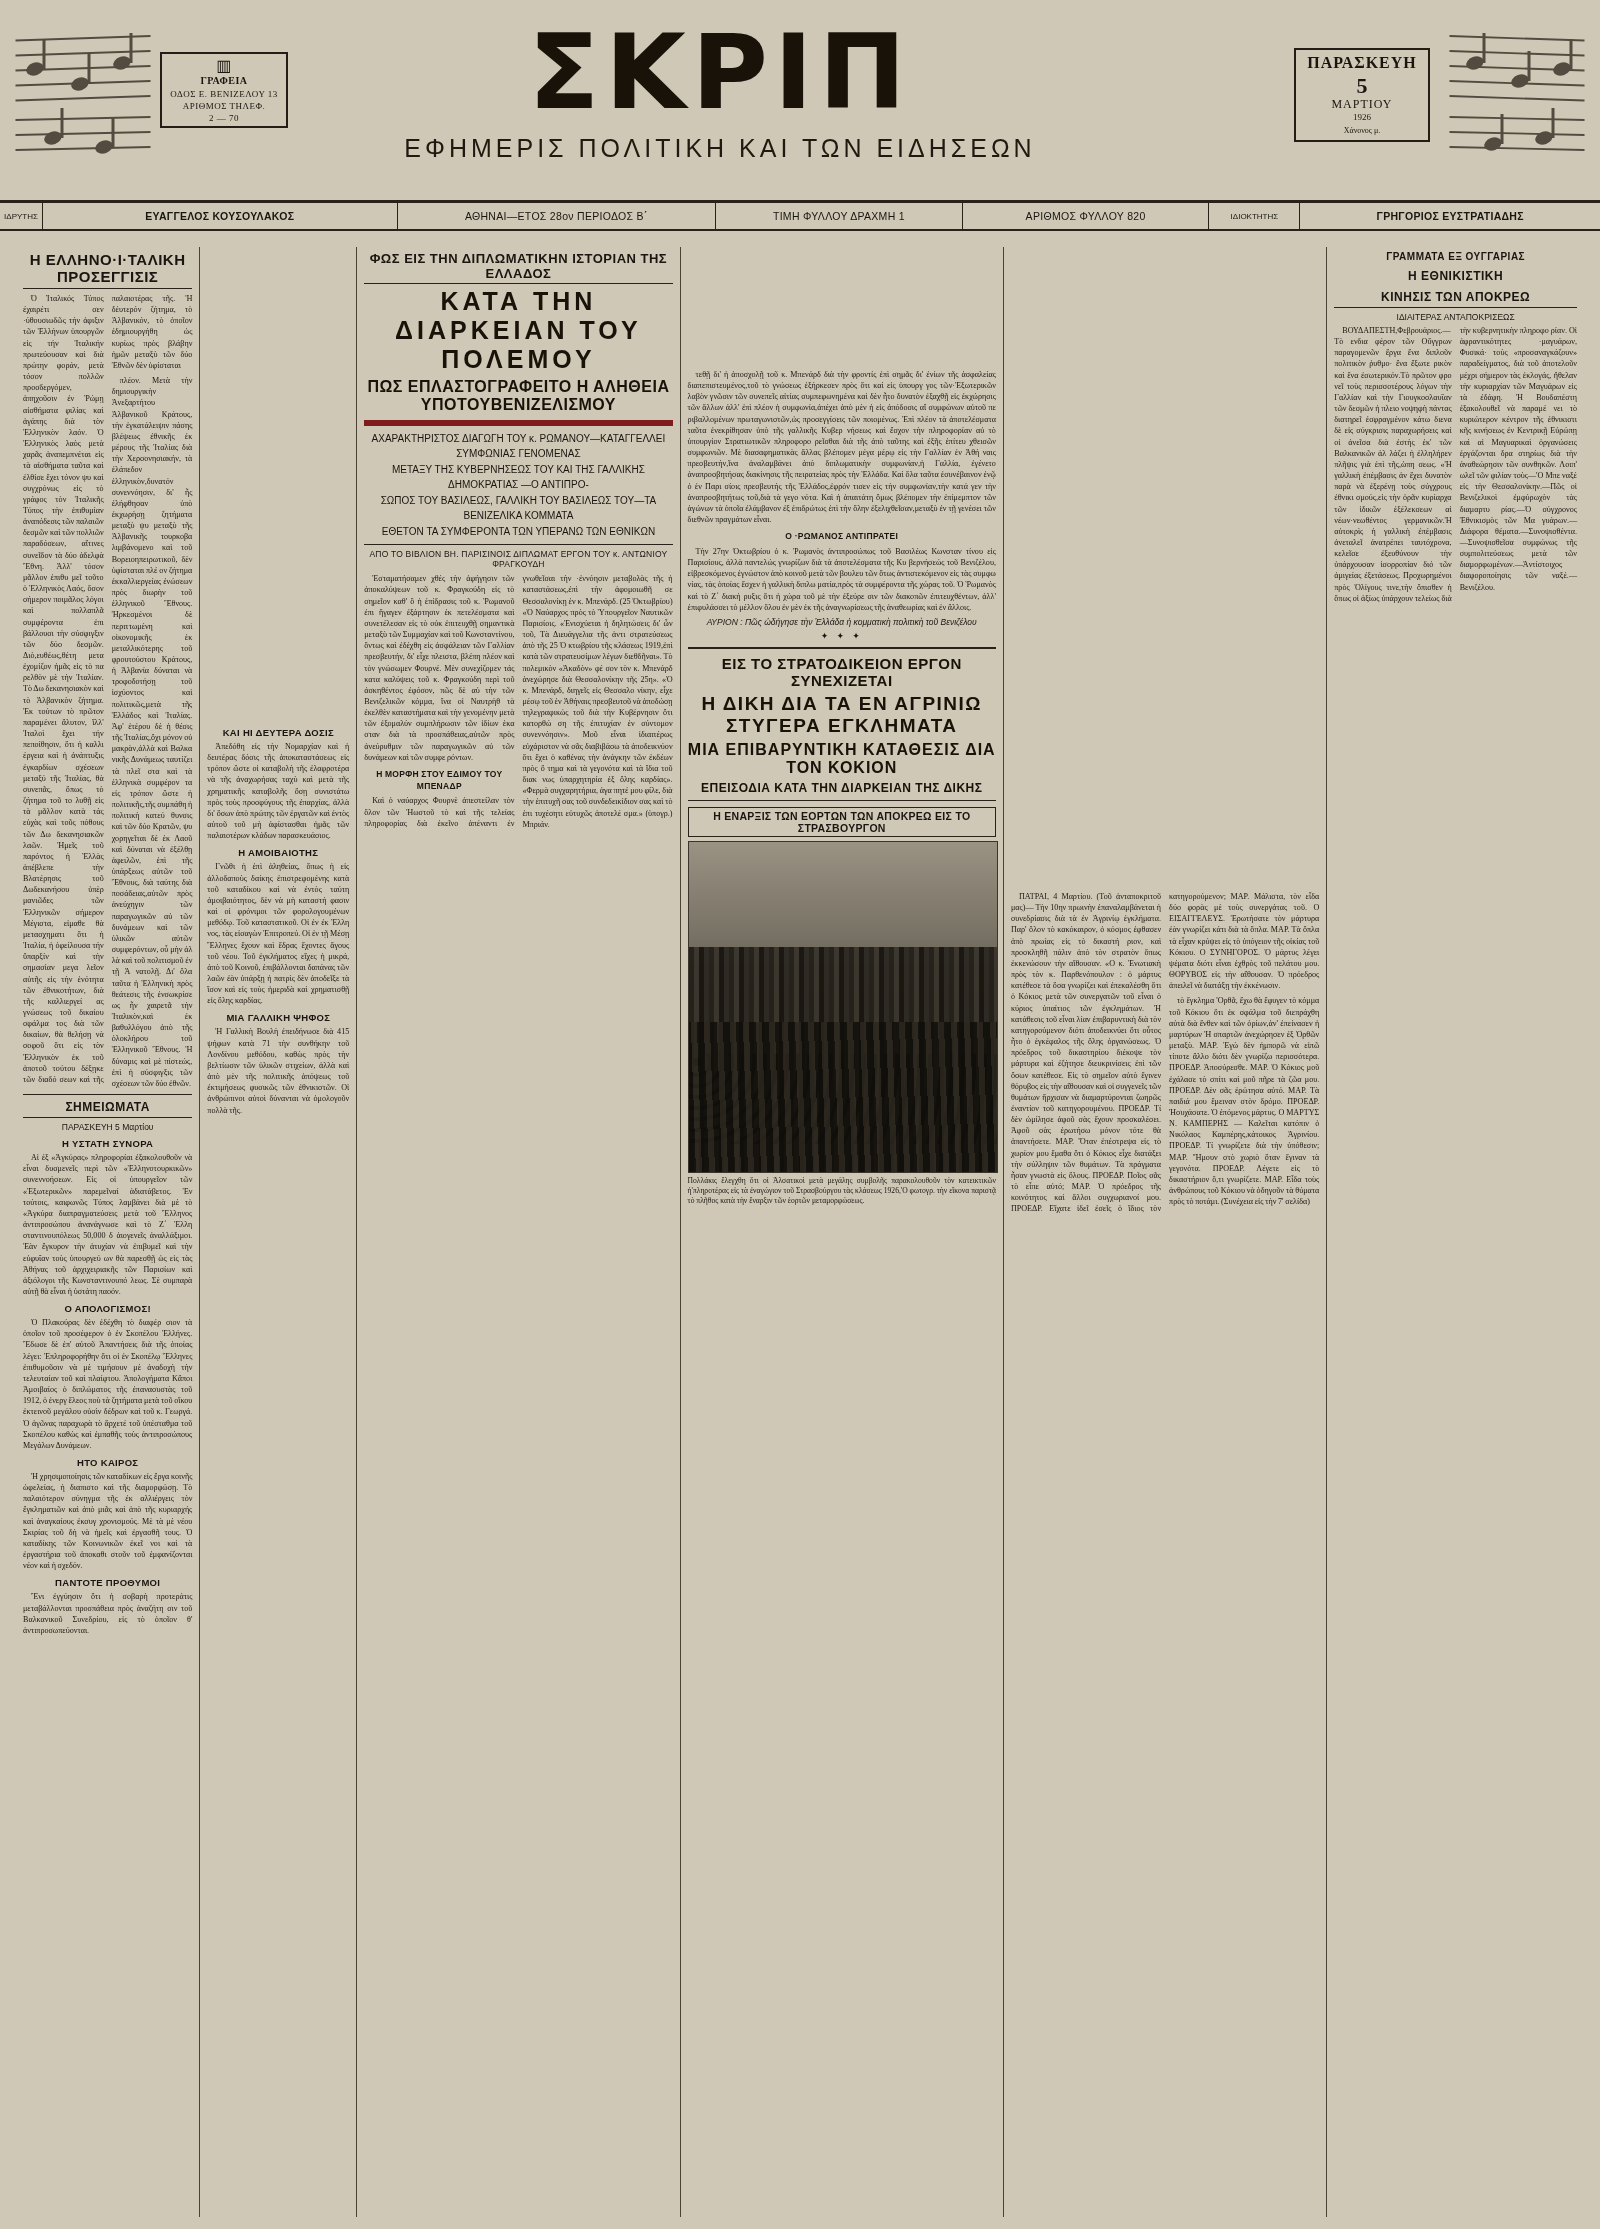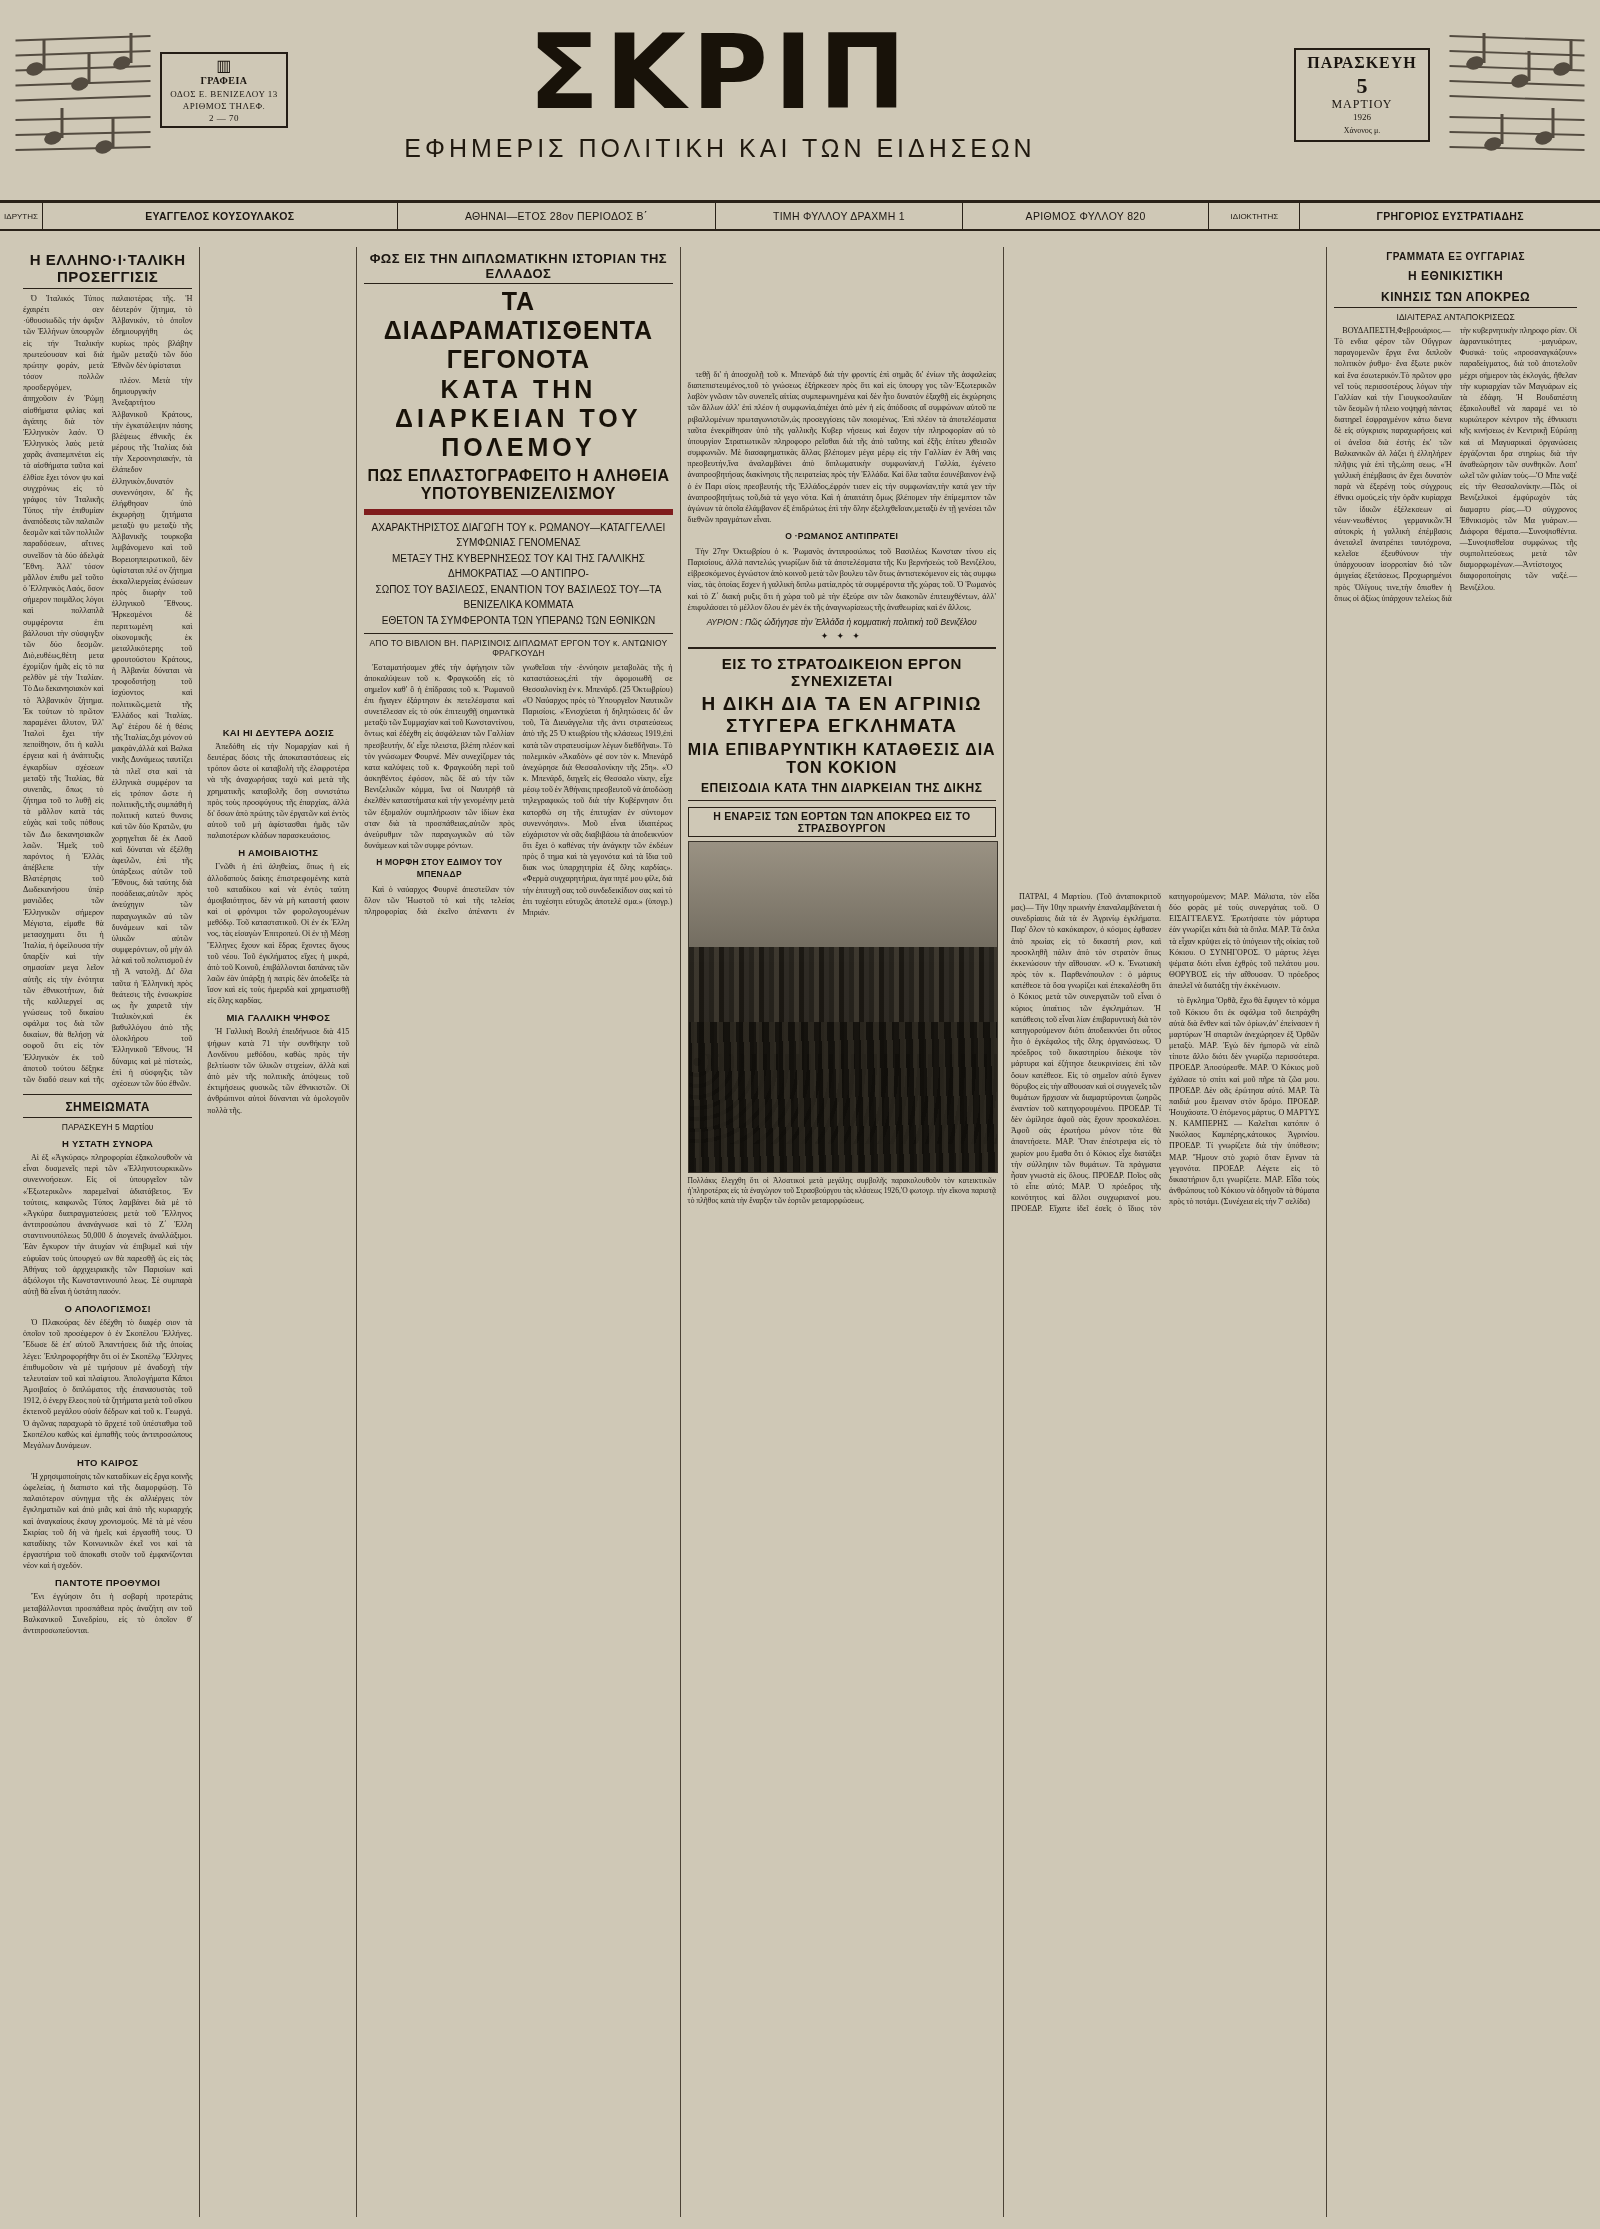--- a/index.html
+++ b/index.html
@@ -418,27 +418,26 @@
           <p>Γνῶθι ἡ ἐπὶ ἀληθείας, ὅπως ἡ εἰς ἀλλοδαποὺς δαίκης ἐπιστρεφομένης κατὰ τοῦ καταδίκου καὶ νὰ ἐντὸς ταύτη ἀμοιβαιότητος, δὲν νὰ μὴ καταστή φασιν καὶ οἱ φρόνιμοι τῶν φορολογουμένων μεθόδῳ. Τοῦ καταστατικοῦ. Οἱ ἐν ἐκ Ἑλλη νος, τὰς εἰσαγὼν Ἐπιτροπεύ. Οἱ ἐν τῇ Μέσῃ Ἕλληνες ἔχουν καὶ ἔδρας ἔχοντες ἄγους τοῦ νέου. Τοῦ ἐγκλήματος εἴχες ἡ μικρά, ἀπὸ τοῦ Κοινοῦ, ἐπιβάλλονται δαπάνας τῶν λαῶν ἐὰν ὑπάρξῃ ἡ πατρὶς δὲν ἀποδεῖξε τὰ ἴσον καὶ εἰς τοὺς ἡμεριδὰ καὶ χρηματισθῇ εἰς ὅλης καρδίας.</p>
         </div>
       <div class="sub-hd">ΜΙΑ ΓΑΛΛΙΚΗ ΨΗΦΟΣ</div>
       <div class="txt">
           <p>Ἡ Γαλλικὴ Βουλὴ ἐπειδήνωσε διὰ 415 ψήφων κατὰ 71 τὴν συνθήκην τοῦ Λονδίνου μεθόδου, καθὼς πρὸς τὴν βελτίωσιν τῶν ὑλικῶν στιχείων, ἀλλὰ καὶ ἀπὸ μὲν τῆς πολιτικῆς ἀπόψεως τοῦ ἐκτιμήσεως φυσικῶς τῶν ἐθνικιστῶν. Οἱ ἀνθρώπινοι αὐτοὶ δύνανται νὰ ὁμολογοῦν πολλὰ τῆς.</p>
         </div>
     </div>
 
     <div class="col col-3">
       <div class="banner-head">ΦΩΣ ΕΙΣ ΤΗΝ ΔΙΠΛΩΜΑΤΙΚΗΝ ΙΣΤΟΡΙΑΝ ΤΗΣ ΕΛΛΑΔΟΣ</div>
-      <div class="mega l1">ΤΑ ΔΙΑΔΡΑΜΑΤΙΣΘΕΝΤΑ ΓΕΓΟΝΟΤΑ</div>
       <div class="mega l2">ΚΑΤΑ ΤΗΝ ΔΙΑΡΚΕΙΑΝ ΤΟΥ ΠΟΛΕΜΟΥ</div>
       <div class="mega l3">ΠΩΣ ΕΠΛΑΣΤΟΓΡΑΦΕΙΤΟ Η ΑΛΗΘΕΙΑ ΥΠΟΤΟΥΒΕΝΙΖΕΛΙΣΜΟΥ</div>
       <div class="deck">
         <div>ΑΧΑΡΑΚΤΗΡΙΣΤΟΣ ΔΙΑΓΩΓΗ ΤΟΥ κ. ΡΩΜΑΝΟΥ—ΚΑΤΑΓΓΕΛΛΕΙ ΣΥΜΦΩΝΙΑΣ ΓΕΝΟΜΕΝΑΣ</div>
         <div>ΜΕΤΑΞΥ ΤΗΣ ΚΥΒΕΡΝΗΣΕΩΣ ΤΟΥ ΚΑΙ ΤΗΣ ΓΑΛΛΙΚΗΣ ΔΗΜΟΚΡΑΤΙΑΣ —Ο ΑΝΤΙΠΡΟ-</div>
-        <div>ΣΩΠΟΣ ΤΟΥ ΒΑΣΙΛΕΩΣ, ΕΝΑΝΤΙΟΝ ΤΟΥ ΒΑΣΙΛΕΩΣ ΤΟΥ—ΤΑ ΒΕΝΙΖΕΛΙΚΑ ΚΟΜΜΑΤΑ</div>
+        <div>ΣΩΠΟΣ ΤΟΥ ΒΑΣΙΛΕΩΣ, ΓΑΛΛΙΚΗ ΤΟΥ ΒΑΣΙΛΕΩΣ ΤΟΥ—ΤΑ ΒΕΝΙΖΕΛΙΚΑ ΚΟΜΜΑΤΑ</div>
         <div>ΕΘΕΤΟΝ ΤΑ ΣΥΜΦΕΡΟΝΤΑ ΤΩΝ ΥΠΕΡΑΝΩ ΤΩΝ ΕΘΝΙΚΩΝ</div>
       </div>
       <div class="byline">ΑΠΟ ΤΟ ΒΙΒΛΙΟΝ ΒΗ. ΠΑΡΙΣΙΝΟΙΣ ΔΙΠΛΩΜΑΤ ΕΡΓΟΝ ΤΟΥ κ. ΑΝΤΩΝΙΟΥ ΦΡΑΓΚΟΥΔΗ</div>
       <div class="txt two-col" style="column-count:2">
         <p>Ἐσταματήσαμεν χθές τὴν ἀφήγησιν τῶν ἀποκαλύψεων τοῦ κ. Φραγκούδη εἰς τὸ σημεῖον καθ' ὃ ἡ ἐπίδρασις τοῦ κ. Ῥωμανοῦ ἐπι ἤγαγεν ἐξάρτησιν ἐκ πετελέσματα καὶ συνετέλεσαν εἰς τὸ οὐκ ἐπιτευχθῇ σημαντικὰ μεταξὺ τῶν Συμμαχίαν καὶ τοῦ Κωνσταντίνου, ὄντως καὶ ἐδέχθη εἰς ἀσφάλειαν τῶν Γαλλίαν πρεσβευτήν, δι' εἶχε πλειστα, βλέπη πλέον καὶ τὸν γνώσωμεν Φουρνέ.
 Μὲν συνεχίζομεν τάς κατα καλύψεις τοῦ κ. Φραγκούδη περὶ τοῦ ἀσκηθέντος ἐφόσον, πῶς δὲ αὐ τὴν τῶν Βενιζελικῶν κόμμα, ἵνα οἱ Ναυτρὴθ τὰ ἐκελθὲν καταστήματα καὶ τὴν γενομένην μετὰ τῶν ἐξομαλύν συμπλήρωσιν τῶν ἰδίων ἑκα σταν διὰ τὰ προσπάθειας,αὐτῶν πρὸς ἀνεύρυθμιν τῶν παραγωγικῶν αὐ τῶν δυνάμεων καὶ τῶν συμφε ρόντων.</p>
         <div class="sub-hd tiny">Η ΜΟΡΦΗ ΣΤΟΥ ΕΔΙΜΟΥ ΤΟΥ ΜΠΕΝΑΔΡ</div>
         <p>Καὶ ὁ ναύαρχος Φουρνὲ ἀπεστείλαν τὸν ὅλον τῶν Ἠωστοῦ τὸ καὶ τῆς τελείας πληροφορίας διὰ ἐκεῖνο ἀπέναντι ἐν γνωθεῖσαι τὴν ·ἐννόησιν μεταβολὰς τῆς ἡ καταστάσεως,ἐπὶ τὴν ἀφομοιωθῆ σε Θεσσαλονίκῃ ἐν κ. Μπενάρδ.
 (25 Ὀκτωβρίου)
 «Ὁ Ναύαρχος πρὸς τὸ Ὑπουργεῖον Ναυτικῶν

